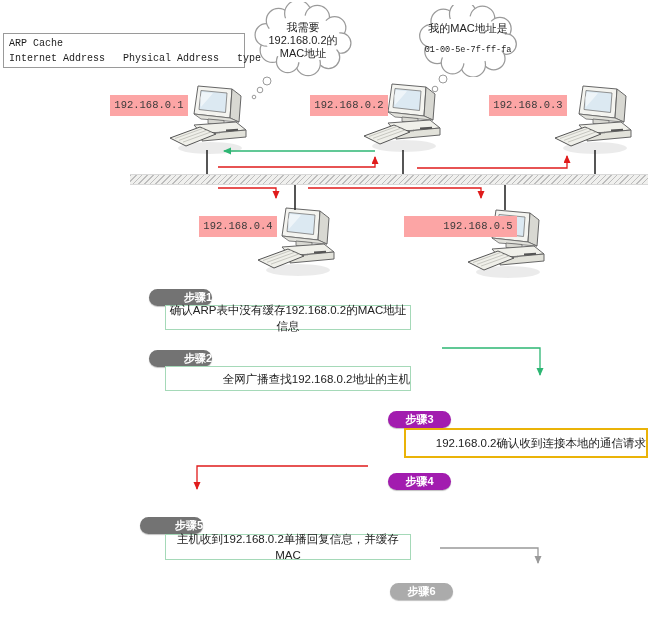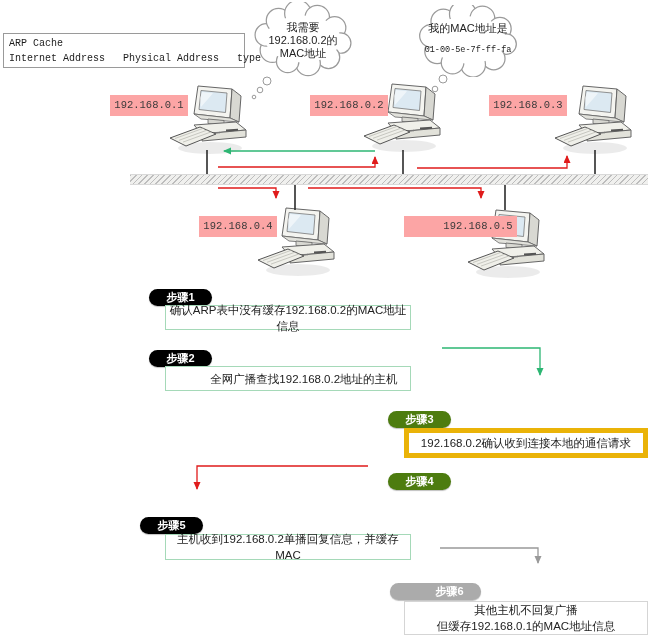--- a/index.html
+++ b/index.html
@@ -10,27 +10,27 @@
   .arp-box{left:3px;top:33px;width:242px;height:35px;border:1px solid #9a9a9a;
            font-family:"Liberation Mono","DejaVu Sans Mono",monospace;font-size:10px;
            line-height:15px;padding:2px 5px;white-space:pre;color:#1c1c1c;box-sizing:border-box;}
   .ip-label{background:#fca5a5;width:78px;height:21px;line-height:21px;text-align:center;
             font-family:"Liberation Mono","DejaVu Sans Mono",monospace;font-size:10.5px;color:#3a3a3a;}
   .bus{left:130px;top:174px;width:518px;height:11px;
        background:repeating-linear-gradient(135deg,#bdbdbd 0px,#bdbdbd 1px,#f0f0ee 1px,#f0f0ee 4px);
        border-top:1px solid #d9d9d9;border-bottom:1px solid #d9d9d9;box-sizing:border-box;}
   .pill{width:63px;height:17px;line-height:17px;border-radius:9px;color:#fff;font-size:11px;
         font-weight:bold;text-align:center;box-shadow:0 1px 1px rgba(0,0,0,.25);}
-  .pill-green{background:#000000;}
-  .pill-red{background:#4d7c0f;}
-  .pill-gray{background:#ababab;padding-left:28px;}
+  .pill-green{background:#737373;text-align:right;}
+  .pill-red{background:#a21caf;}
+  .pill-gray{background:#ababab;}
   .step-box{background:#fff;font-size:11.5px;color:#222;text-align:center;box-sizing:border-box;
-            display:flex;flex-direction:column;align-items:center;justify-content:center;line-height:16px;}
+            display:flex;flex-direction:column;align-items:flex-end;justify-content:center;line-height:16px;}
   .bd-green{border:1px solid #a5d9b8;}
-  .bd-red{border:5px solid #eab308;}
+  .bd-red{border:2px solid #eab308;}
   .bd-gray{border:1px solid #d5d5d5;}
   .cloud-text{text-align:center;font-size:11px;line-height:13px;color:#222;}
   .mac-text{font-family:"Liberation Mono","DejaVu Sans Mono",monospace;font-size:8.5px;letter-spacing:0;}
 </style>
 </head>
 <body>
 
 <div class="canvas">
 
   <svg class="layer" width="650" height="636" viewBox="0 0 650 636">
@@ -158,18 +158,14 @@
   </div>
 
   <div class="abs pill pill-red" style="left:388px;top:473px;">步骤4</div>
 
   <div class="abs pill pill-green" style="left:140px;top:517px;">步骤5</div>
   <div class="abs step-box bd-green" style="left:165px;top:534px;width:246px;height:26px;">
     <div>主机收到192.168.0.2单播回复信息，并缓存MAC</div>
   </div>
 
   <div class="abs pill pill-gray" style="left:390px;top:583px;">步骤6</div>
-  <div class="abs step-box bd-gray" style="left:404px;top:601px;width:244px;height:34px;">
-    <div>其他主机不回复广播</div>
-    <div>但缓存192.168.0.1的MAC地址信息</div>
-  </div>
 
 </div>
 
 </body></html>

